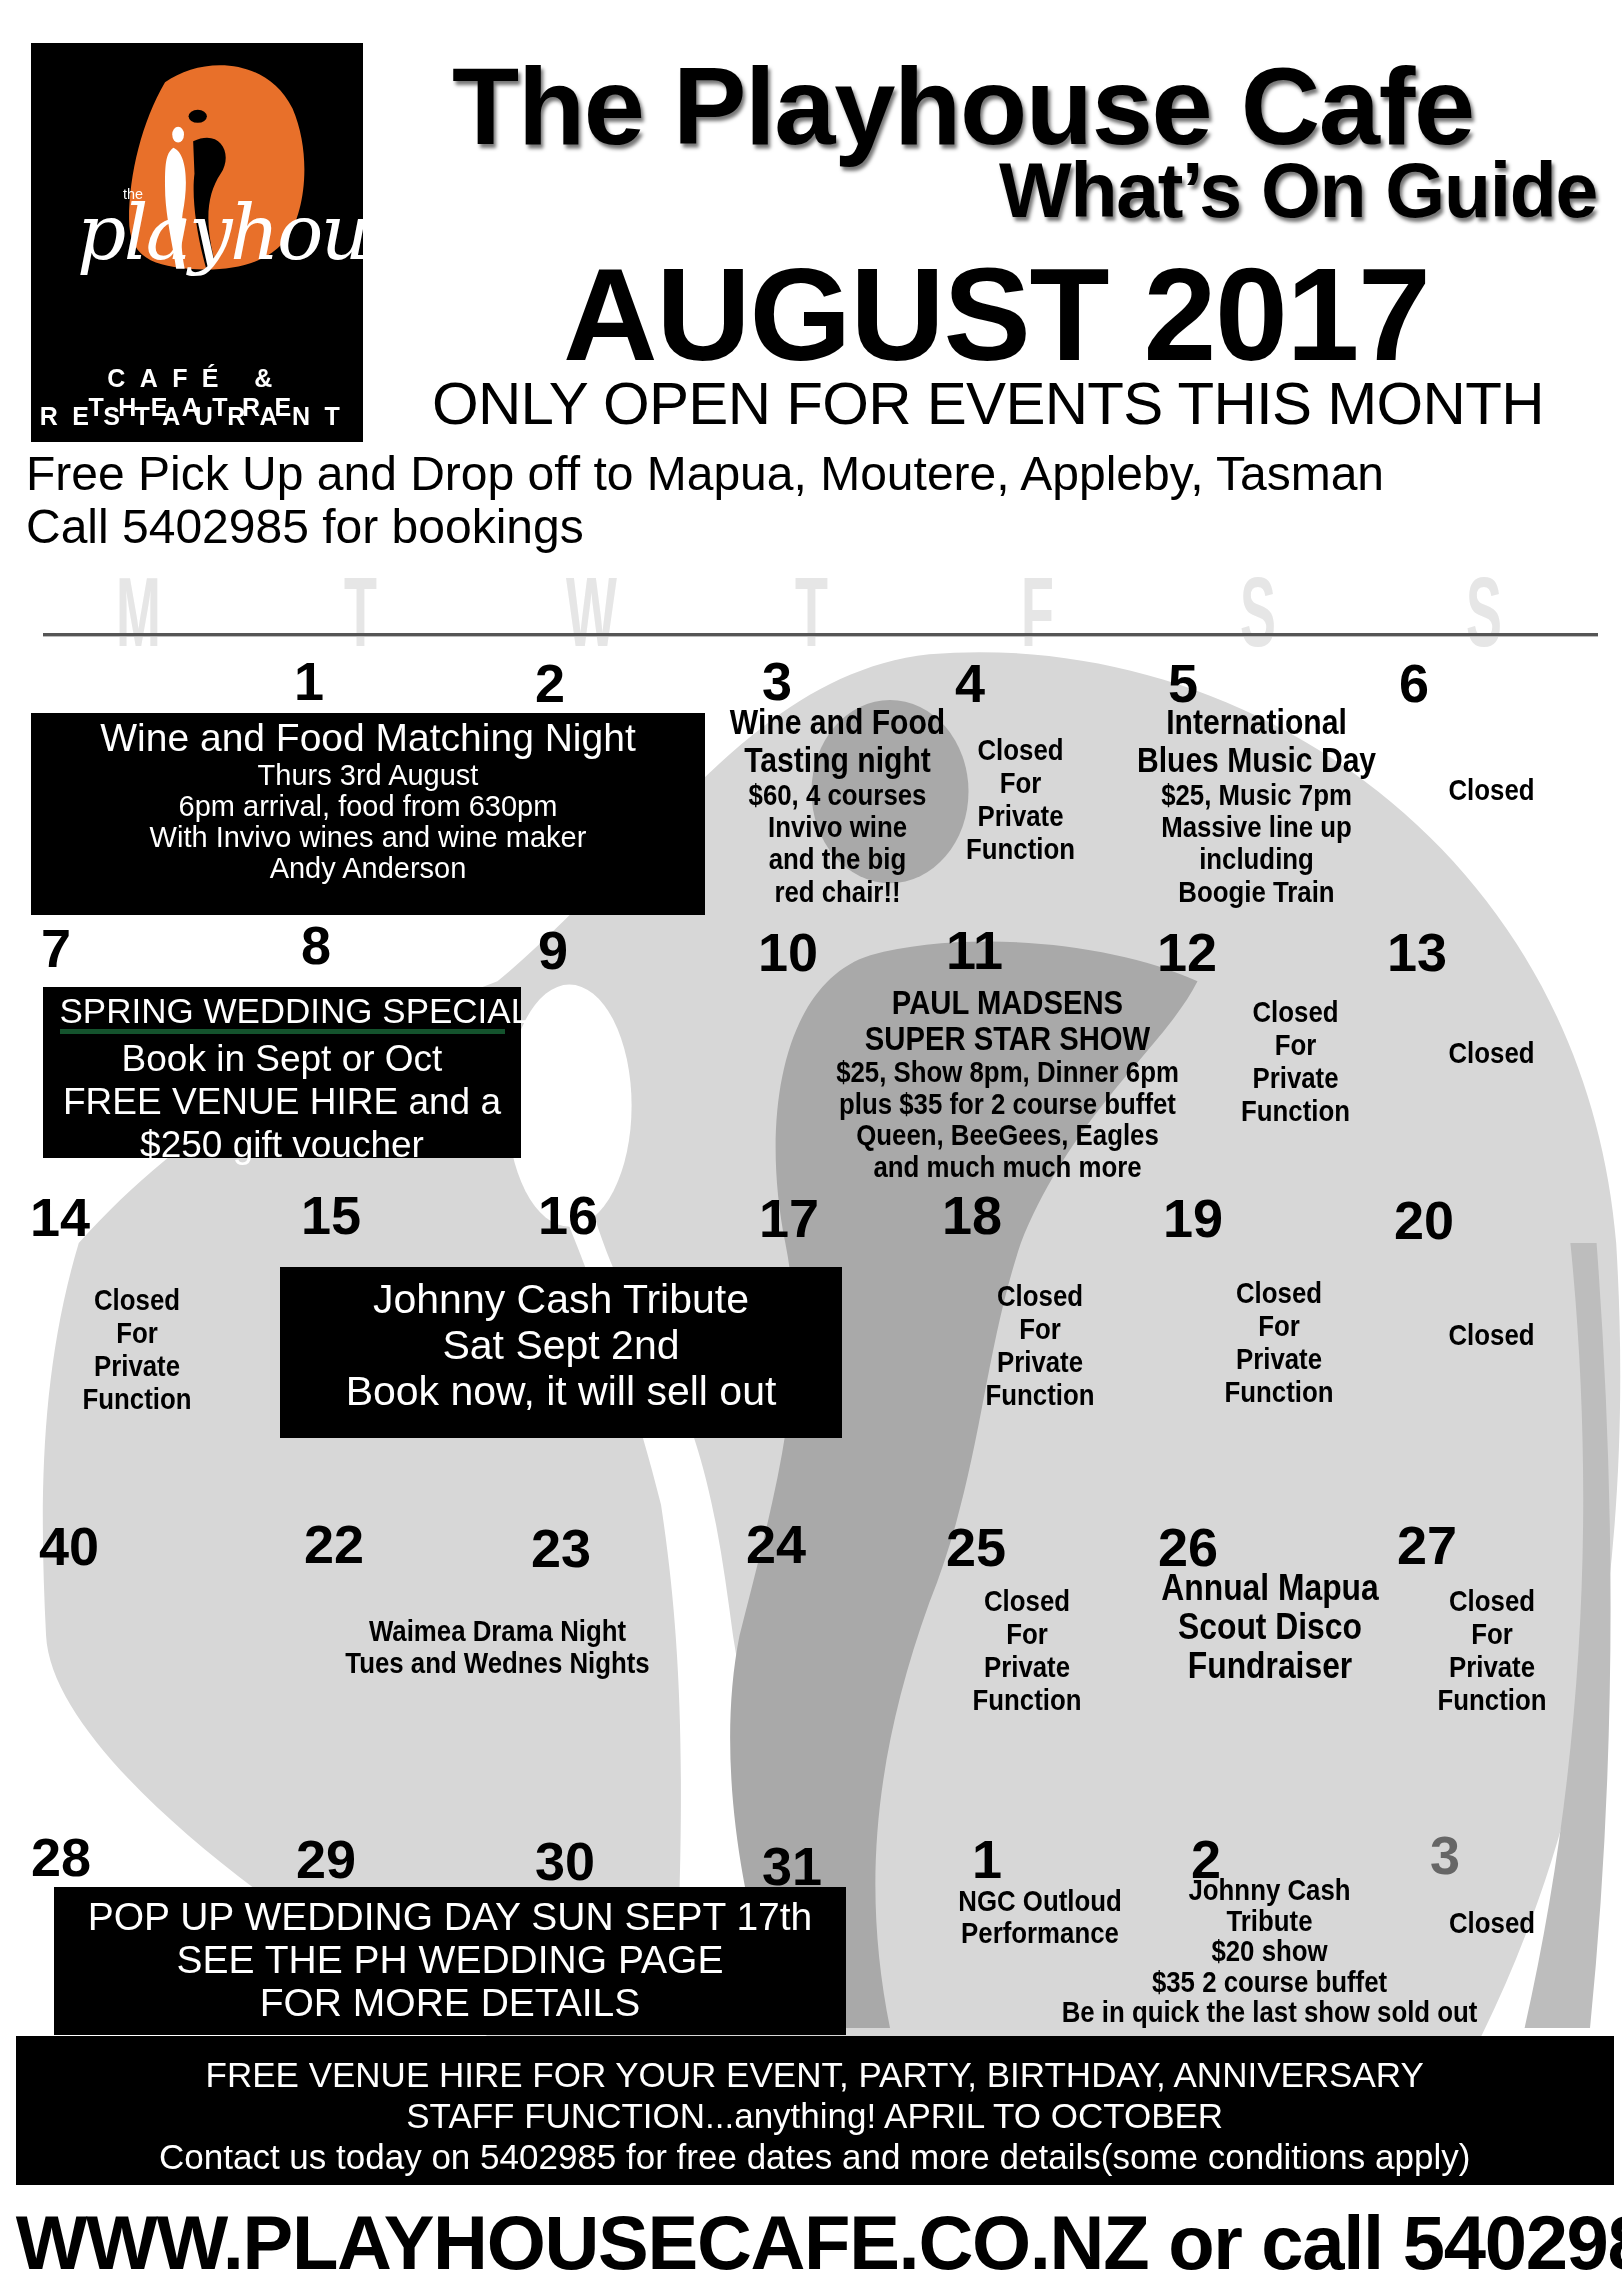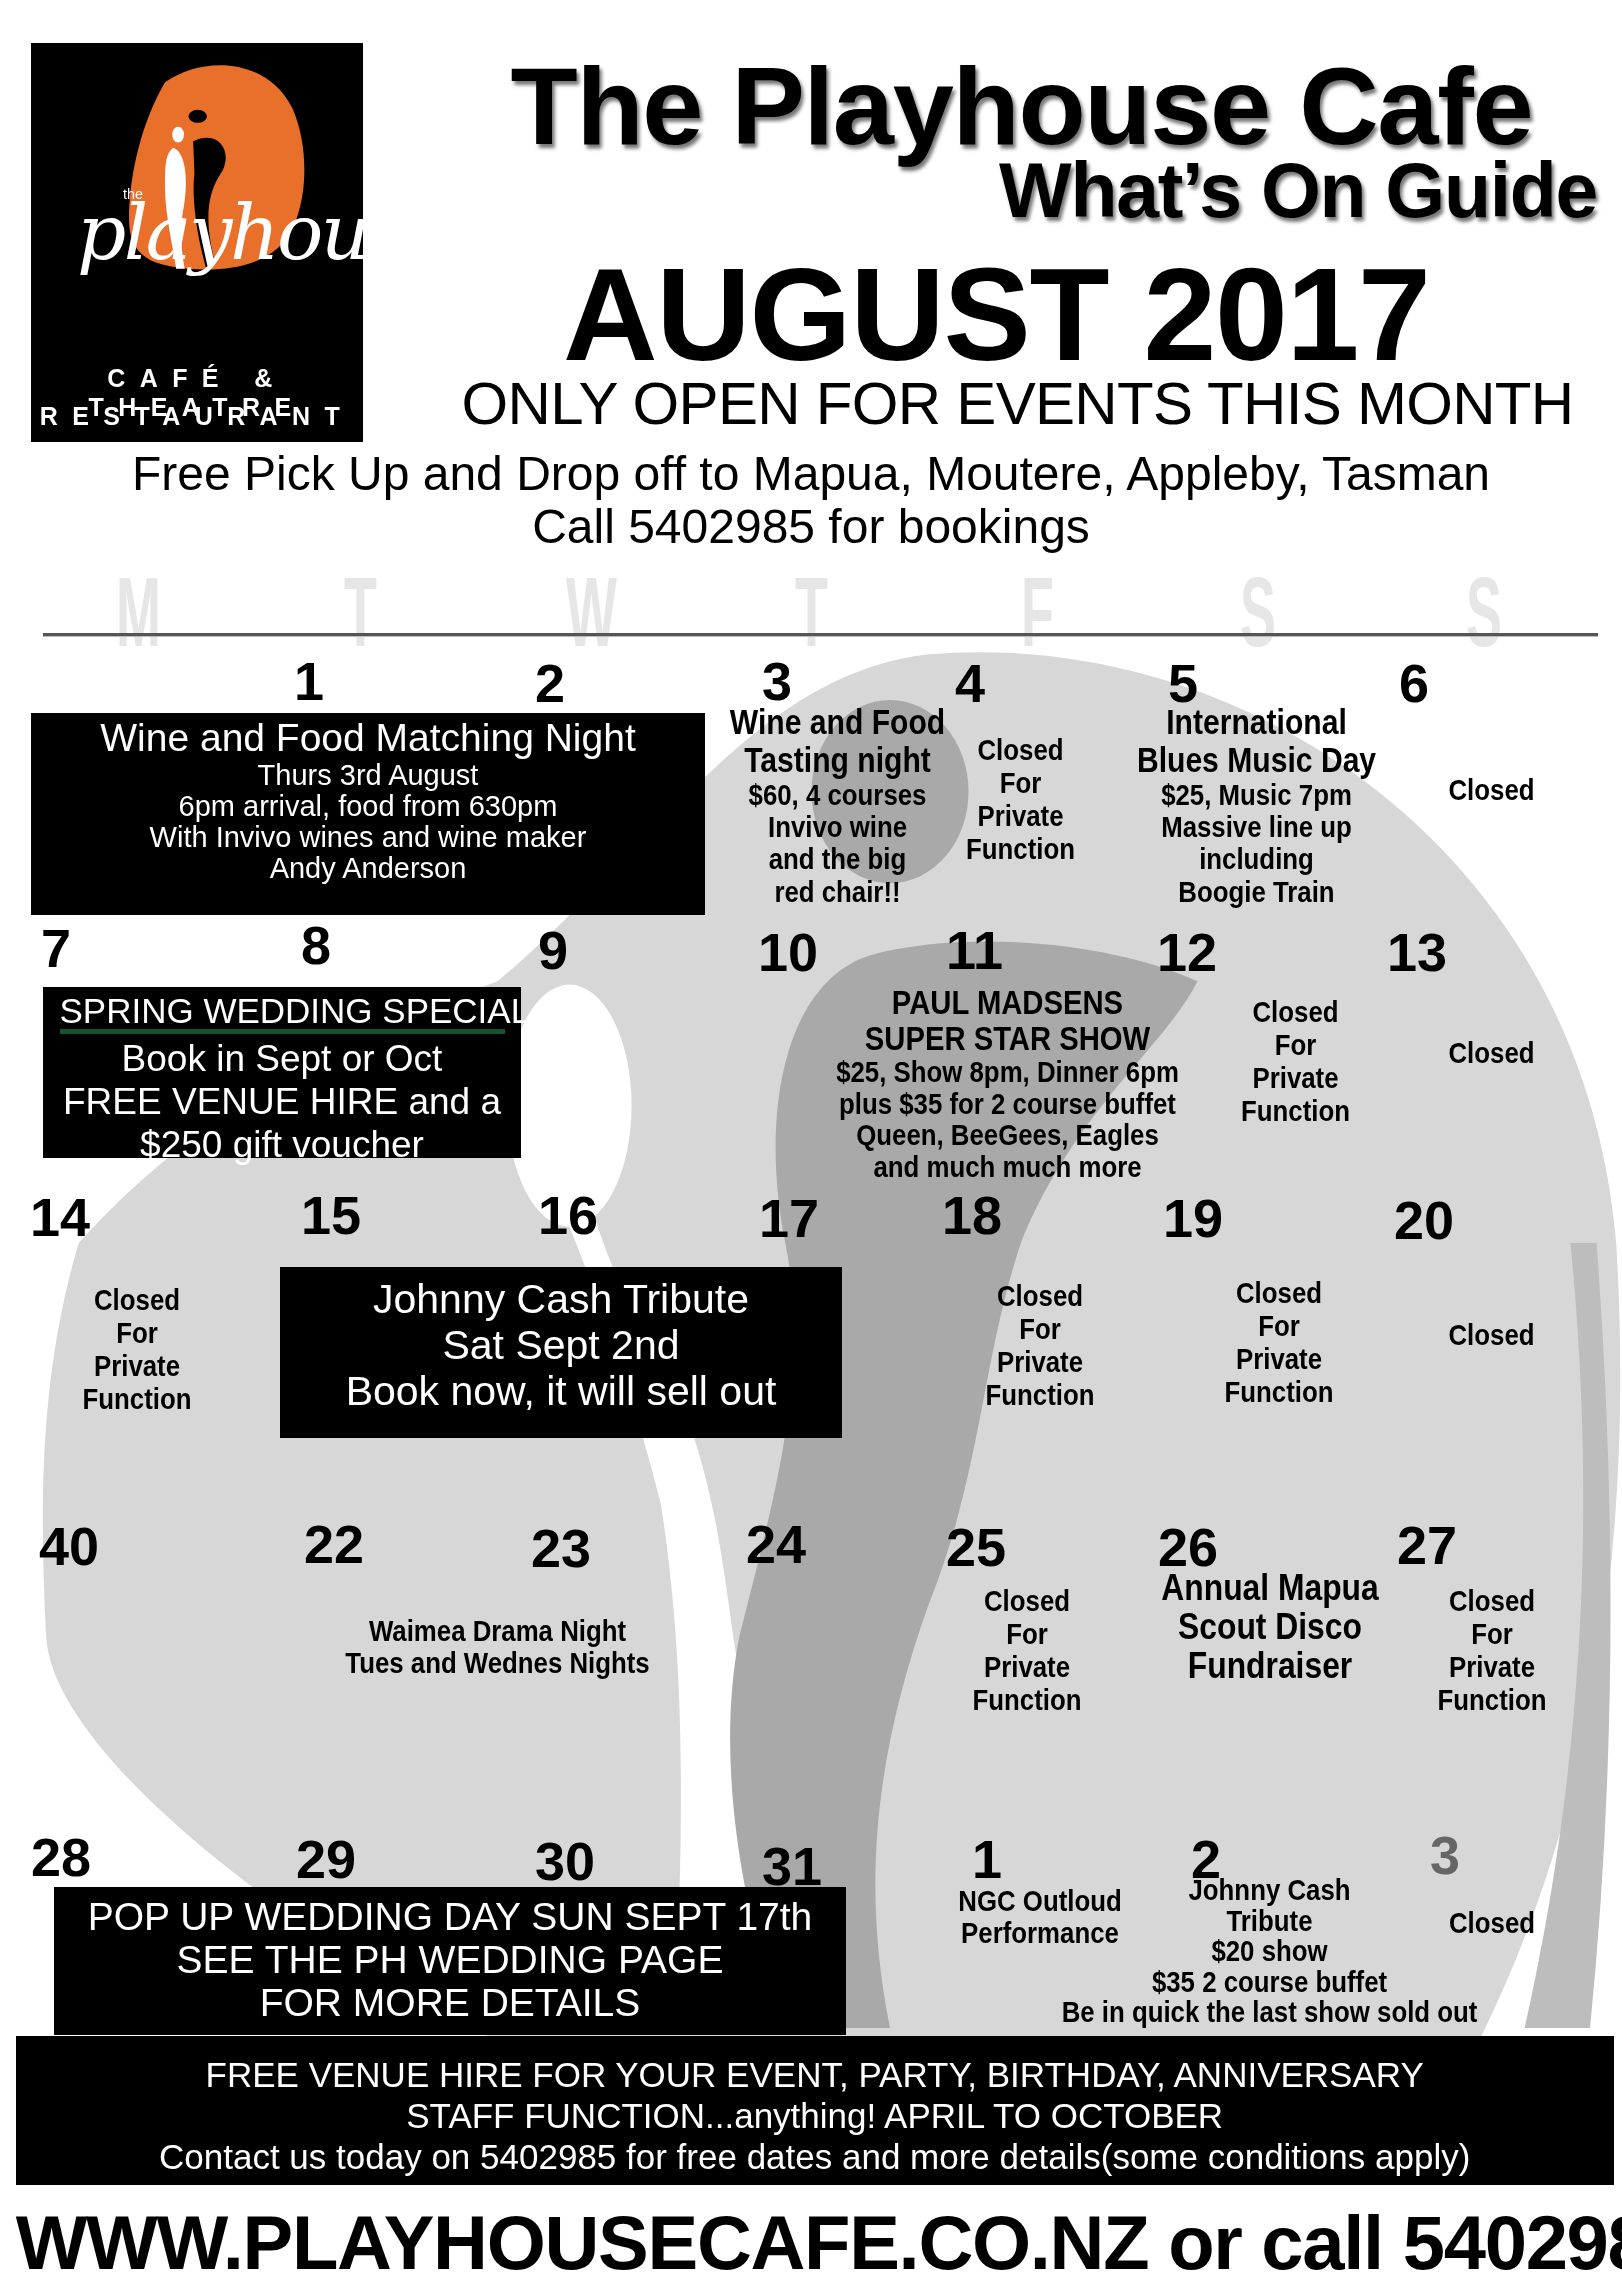--- a/index.html
+++ b/index.html
@@ -10,21 +10,21 @@
   
   #bg-art { position:absolute; left:0; top:0; width:1623px; height:2295px; z-index:0; }
 
   
   .logo { left:31px; top:43px; width:332px; height:399px; background:#000; z-index:2; }
   .logo svg { position:absolute; left:0; top:0; }
   .logo-sub { position:absolute; left:0; width:100%; text-align:center; color:#fff;
               font-size:25px; letter-spacing:14.4px; font-weight:bold; }
 
   
-  .hdr { z-index:2; text-align:center; white-space:nowrap; line-height:1; }
+  .hdr { z-index:2; white-space:nowrap; line-height:1; }
   .title-main { left:452px; top:51px; width:1139px; font-size:110px; font-weight:bold;
                 text-shadow: 2.6px 3.9px 3.9px #777; letter-spacing:-1.3px; }
   .title-sub { left:916px; top:152px; width:681px; font-size:77px; font-weight:bold;
                text-shadow: 2.6px 3.9px 3.9px #777; text-align:right; letter-spacing:-1.3px; }
   .month { left:563px; top:249px; width:851px; font-size:131px; font-weight:bold; letter-spacing:-1.3px; }
   .only-open { left:432px; top:374px; width:1171px; font-size:60px; letter-spacing:-0.7px; }
   .pickup { left:26px; top:450px; width:1570px; font-size:48px; }
   .call { left:26px; top:503px; width:1570px; font-size:48px; }
 
   

